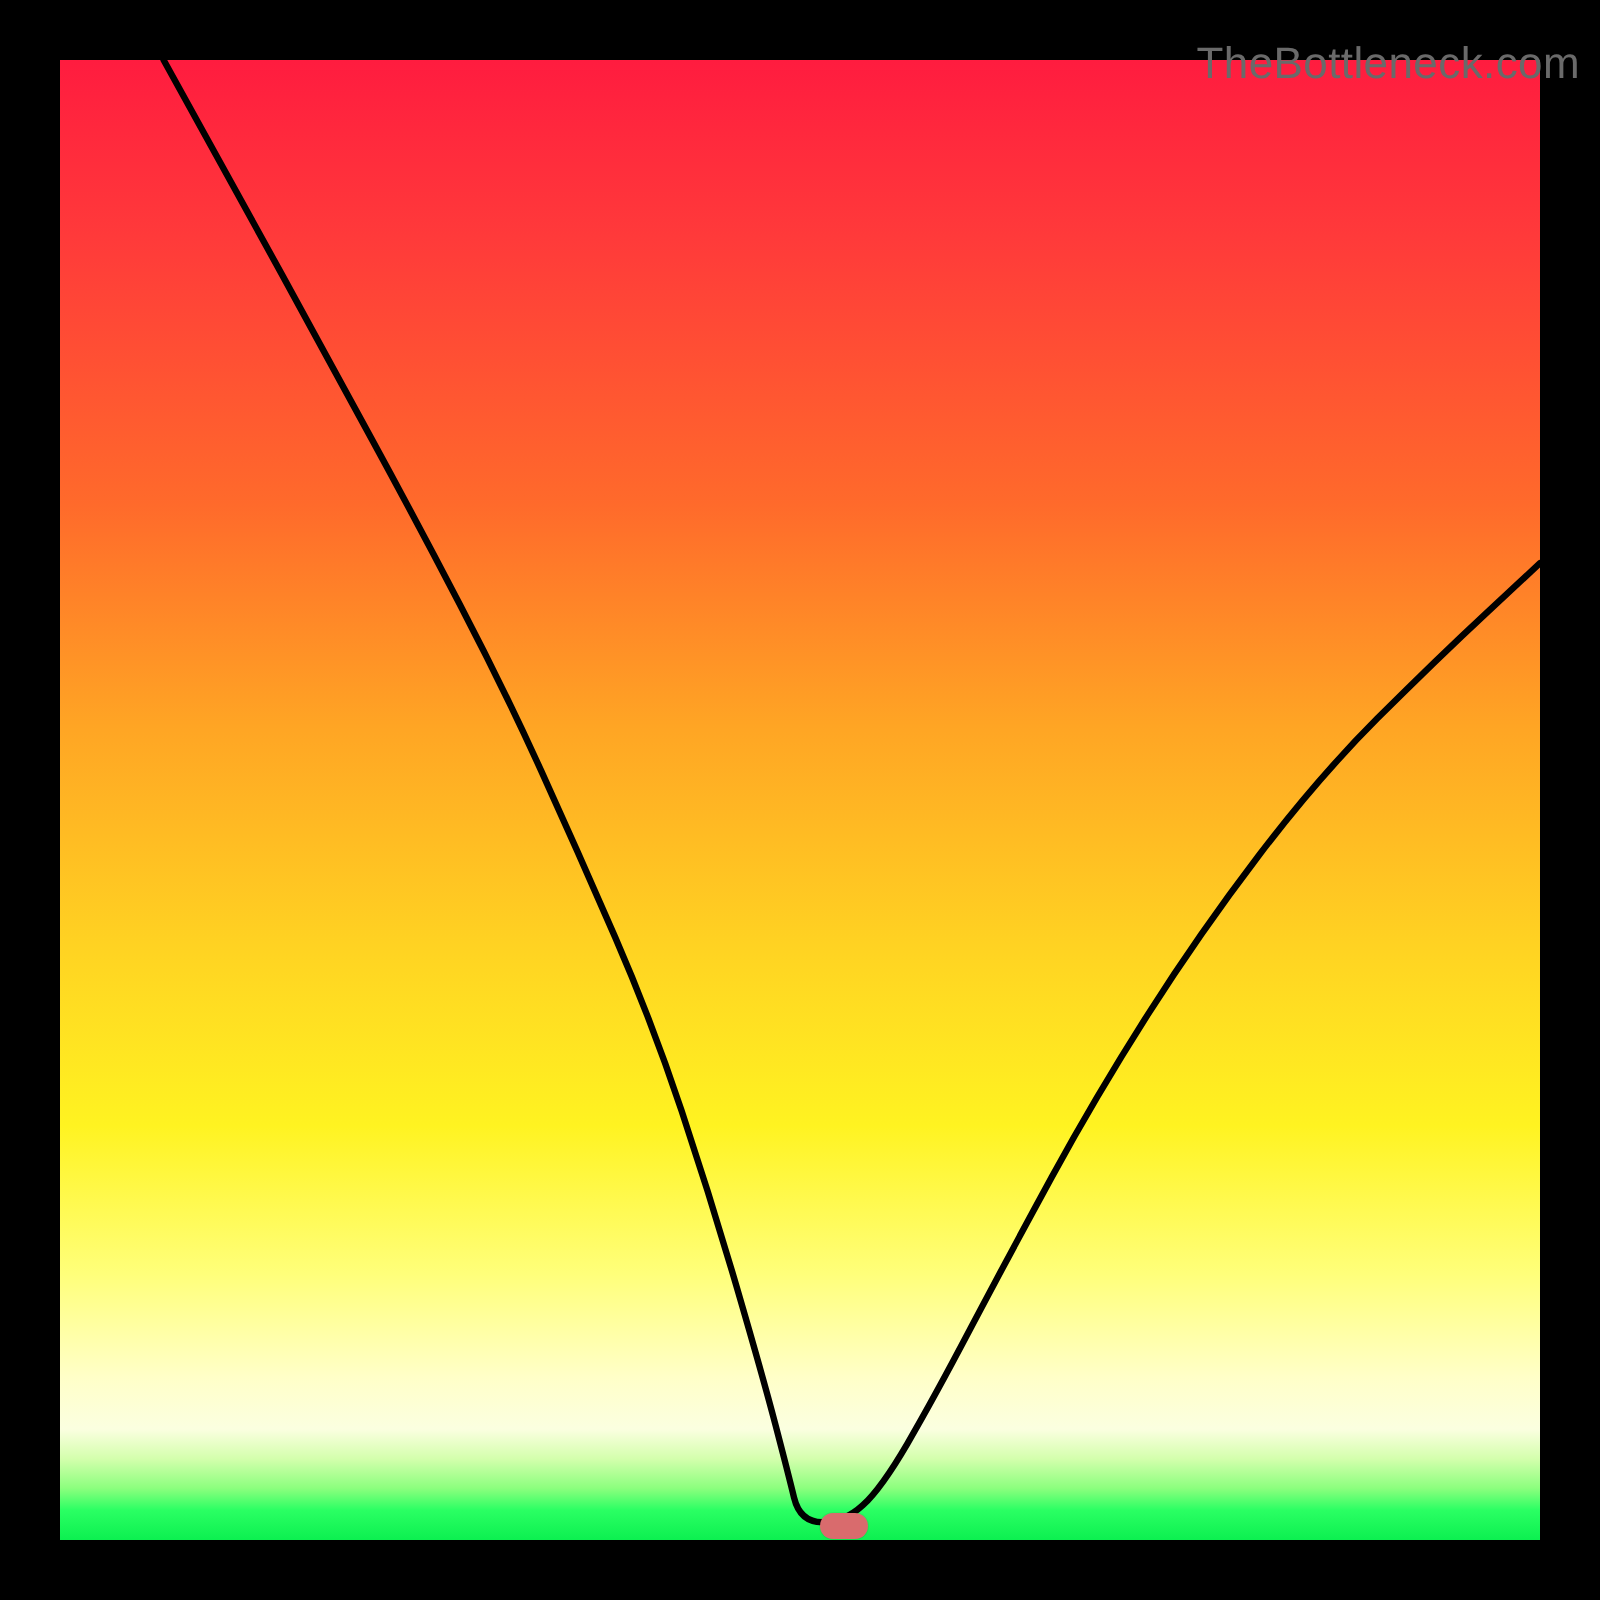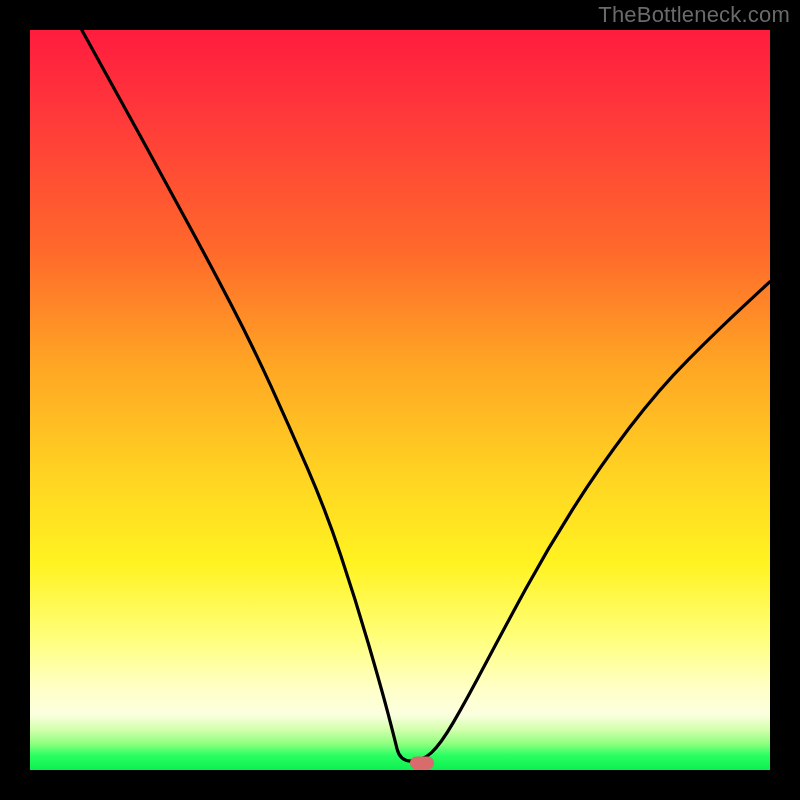--- a/index.html
+++ b/index.html
@@ -12,21 +12,21 @@
     font-family: Arial, Helvetica, sans-serif;
   }
   .frame {
     position: relative;
     width: 800px;
     height: 800px;
     background: #000;
   }
   .watermark {
     position: absolute;
-    top: 2px;
+    top: 19px;
     right: 10px;
     color: #6a6a6a;
     font-size: 22px;
     letter-spacing: 0.2px;
     font-weight: 400;
     z-index: 10;
   }
   .plot-area {
     position: absolute;
     left: 30px;

